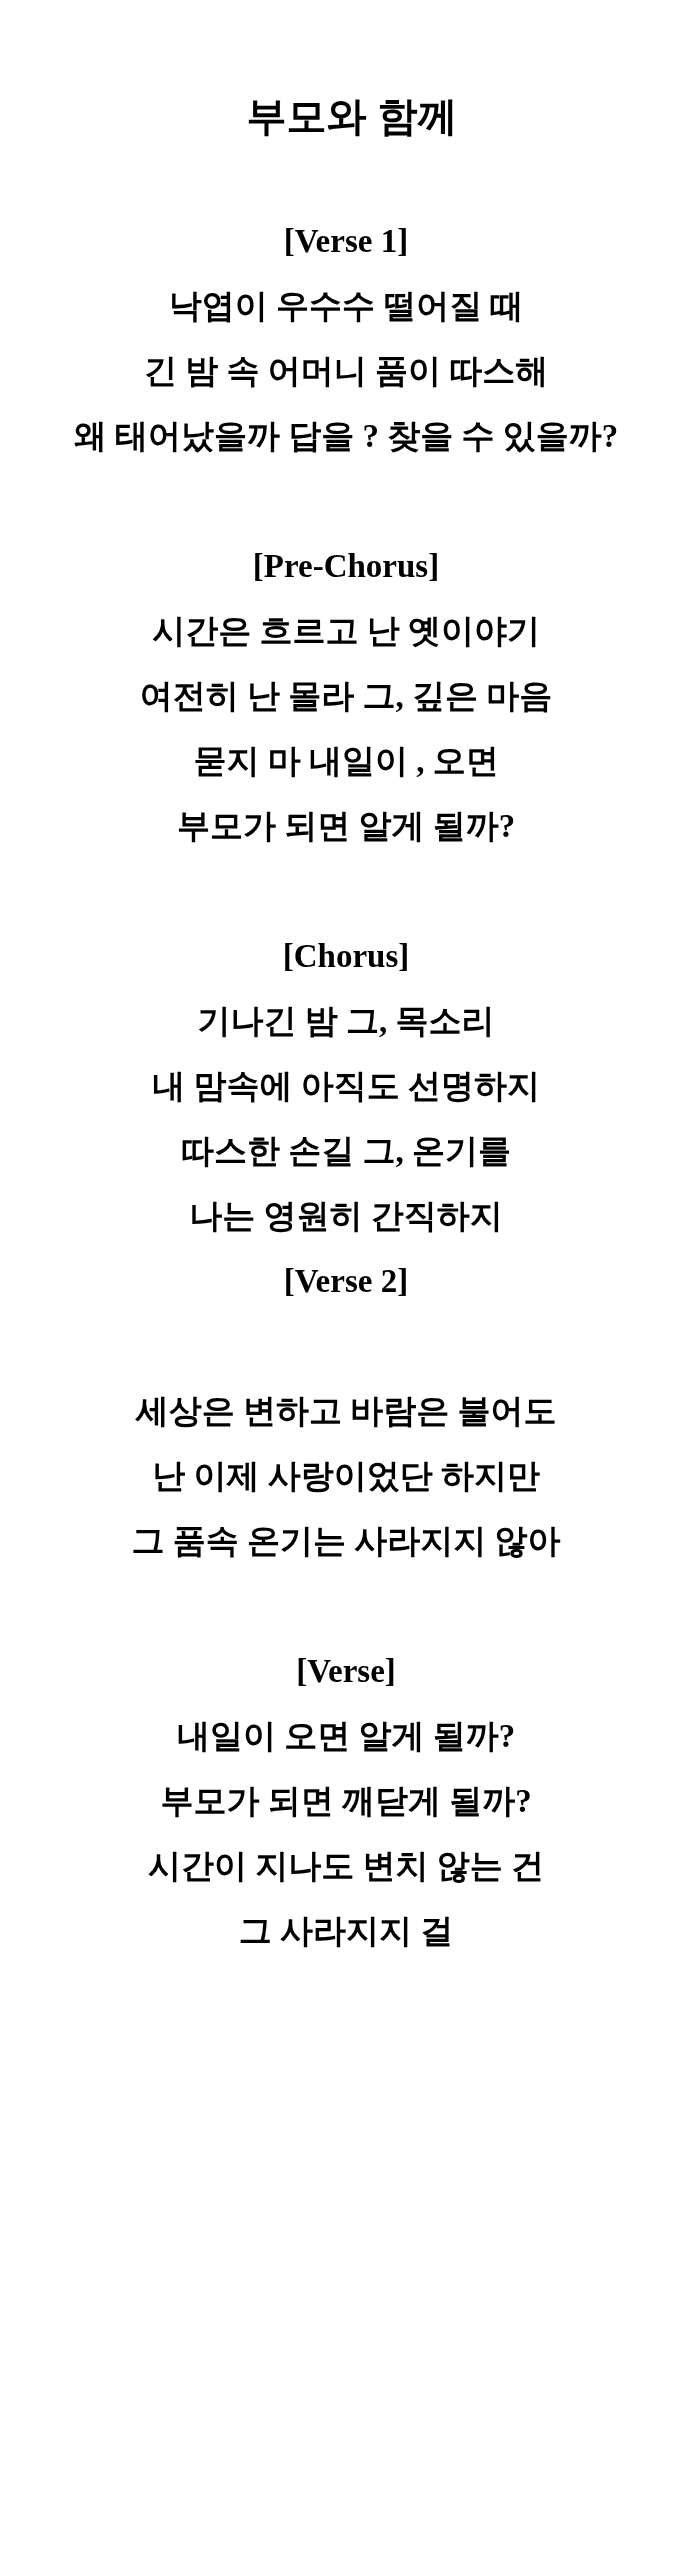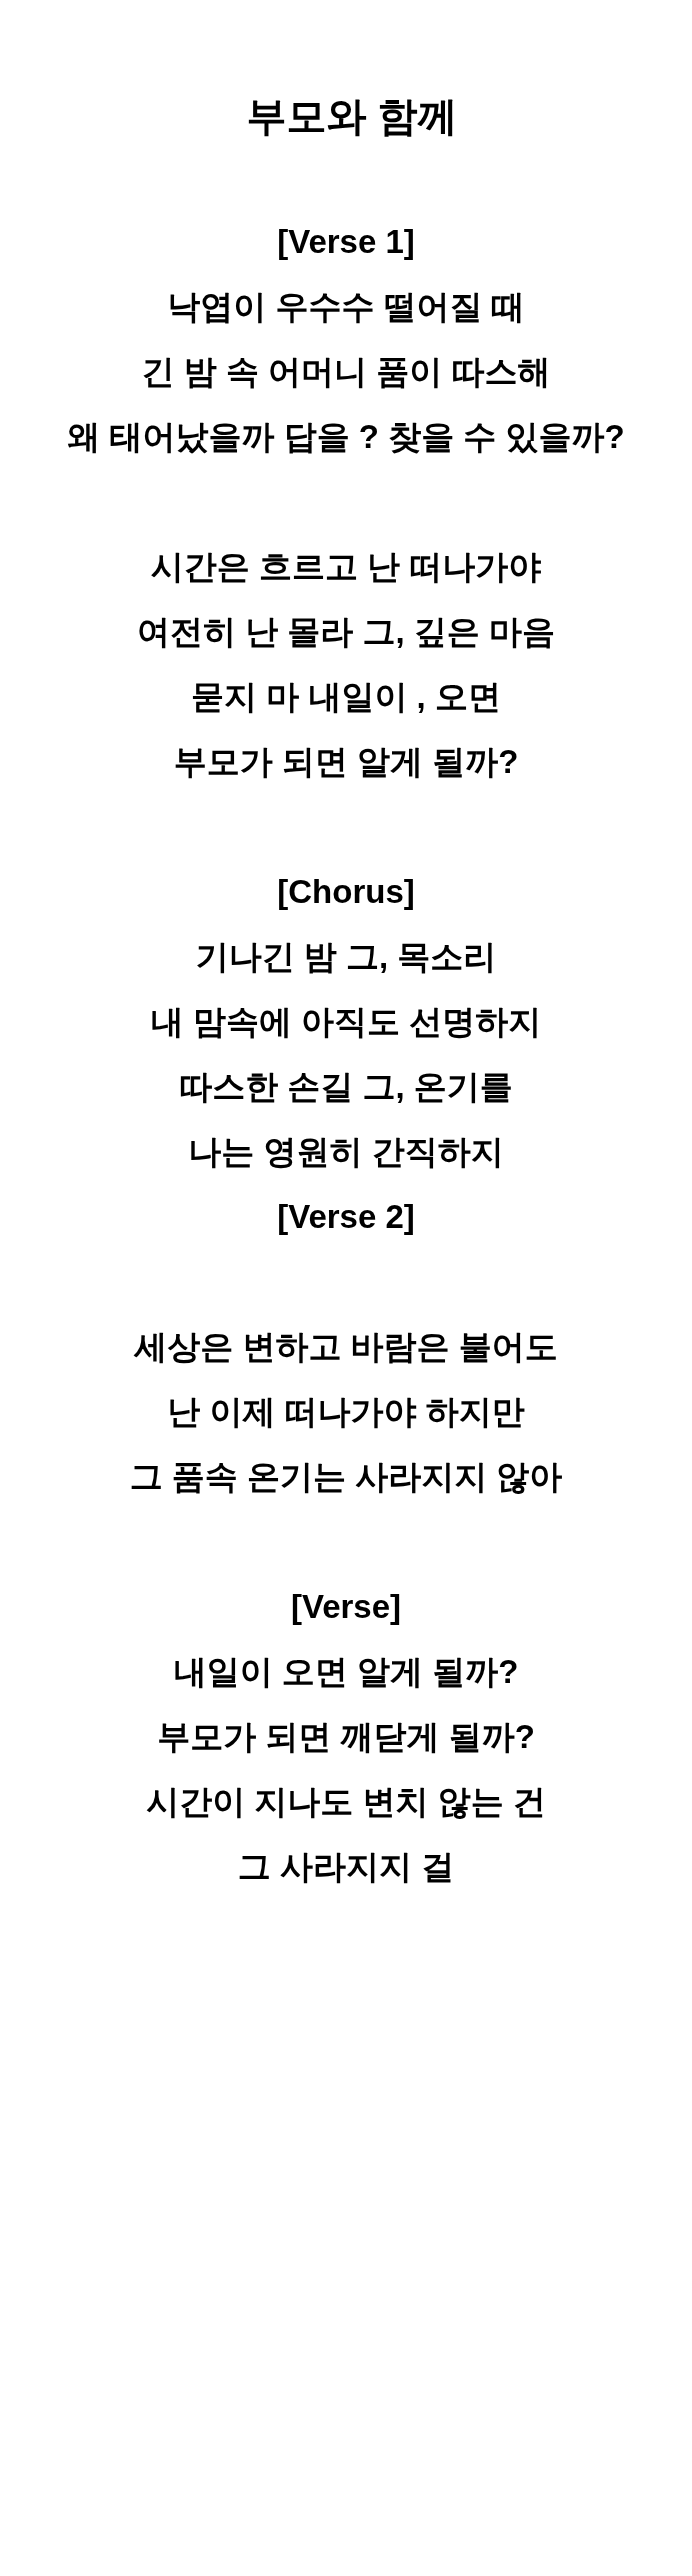--- a/index.html
+++ b/index.html
@@ -20,54 +20,56 @@
   }
   .title {
     font-size: 40px;
     line-height: 55px;
     margin: 89px 0 0 0;
     letter-spacing: 0px;
     padding-left: 12px;
   }
   .lyrics-body {
     width: 100%;
+    font-family: Liberation Serif, serif;
   }
   .lyric-line, .section-header, .blank-line {
     font-size: 33px;
     line-height: 65px;
     min-height: 65px;
     white-space: nowrap;
   }
 </style>
 </head>
 <body>
 
 <div class="page">
   <h1 class="title">부모와 함께</h1>
   <div class="lyrics-body" id="lyrics-body">
       <div class="blank-line">&nbsp;</div>
       <div class="section-header">[Verse 1]</div>
       <div class="lyric-line">낙엽이 우수수 떨어질 때</div>
       <div class="lyric-line">긴 밤 속 어머니 품이 따스해</div>
       <div class="lyric-line">왜 태어났을까 답을 ? 찾을 수 있을까?</div>
       <div class="blank-line">&nbsp;</div>
-      <div class="lyric-line">시간은 흐르고 난 떠나가야</div>
+      <div class="section-header">[Pre-Chorus]</div>
+      <div class="lyric-line">시간은 흐르고 난 옛이야기</div>
       <div class="lyric-line">여전히 난 몰라 그, 깊은 마음</div>
       <div class="lyric-line">묻지 마 내일이 , 오면</div>
       <div class="lyric-line">부모가 되면 알게 될까?</div>
       <div class="blank-line">&nbsp;</div>
       <div class="section-header">[Chorus]</div>
       <div class="lyric-line">기나긴 밤 그, 목소리</div>
       <div class="lyric-line">내 맘속에 아직도 선명하지</div>
       <div class="lyric-line">따스한 손길 그, 온기를</div>
       <div class="lyric-line">나는 영원히 간직하지</div>
       <div class="section-header">[Verse 2]</div>
       <div class="blank-line">&nbsp;</div>
       <div class="lyric-line">세상은 변하고 바람은 불어도</div>
-      <div class="lyric-line">난 이제 떠나가야 하지만</div>
+      <div class="lyric-line">난 이제 사랑이었단 하지만</div>
       <div class="lyric-line">그 품속 온기는 사라지지 않아</div>
       <div class="blank-line">&nbsp;</div>
       <div class="section-header">[Verse]</div>
       <div class="lyric-line">내일이 오면 알게 될까?</div>
       <div class="lyric-line">부모가 되면 깨닫게 될까?</div>
       <div class="lyric-line">시간이 지나도 변치 않는 건</div>
       <div class="lyric-line">그 사라지지 걸</div>
     </div>
 </div>
 

